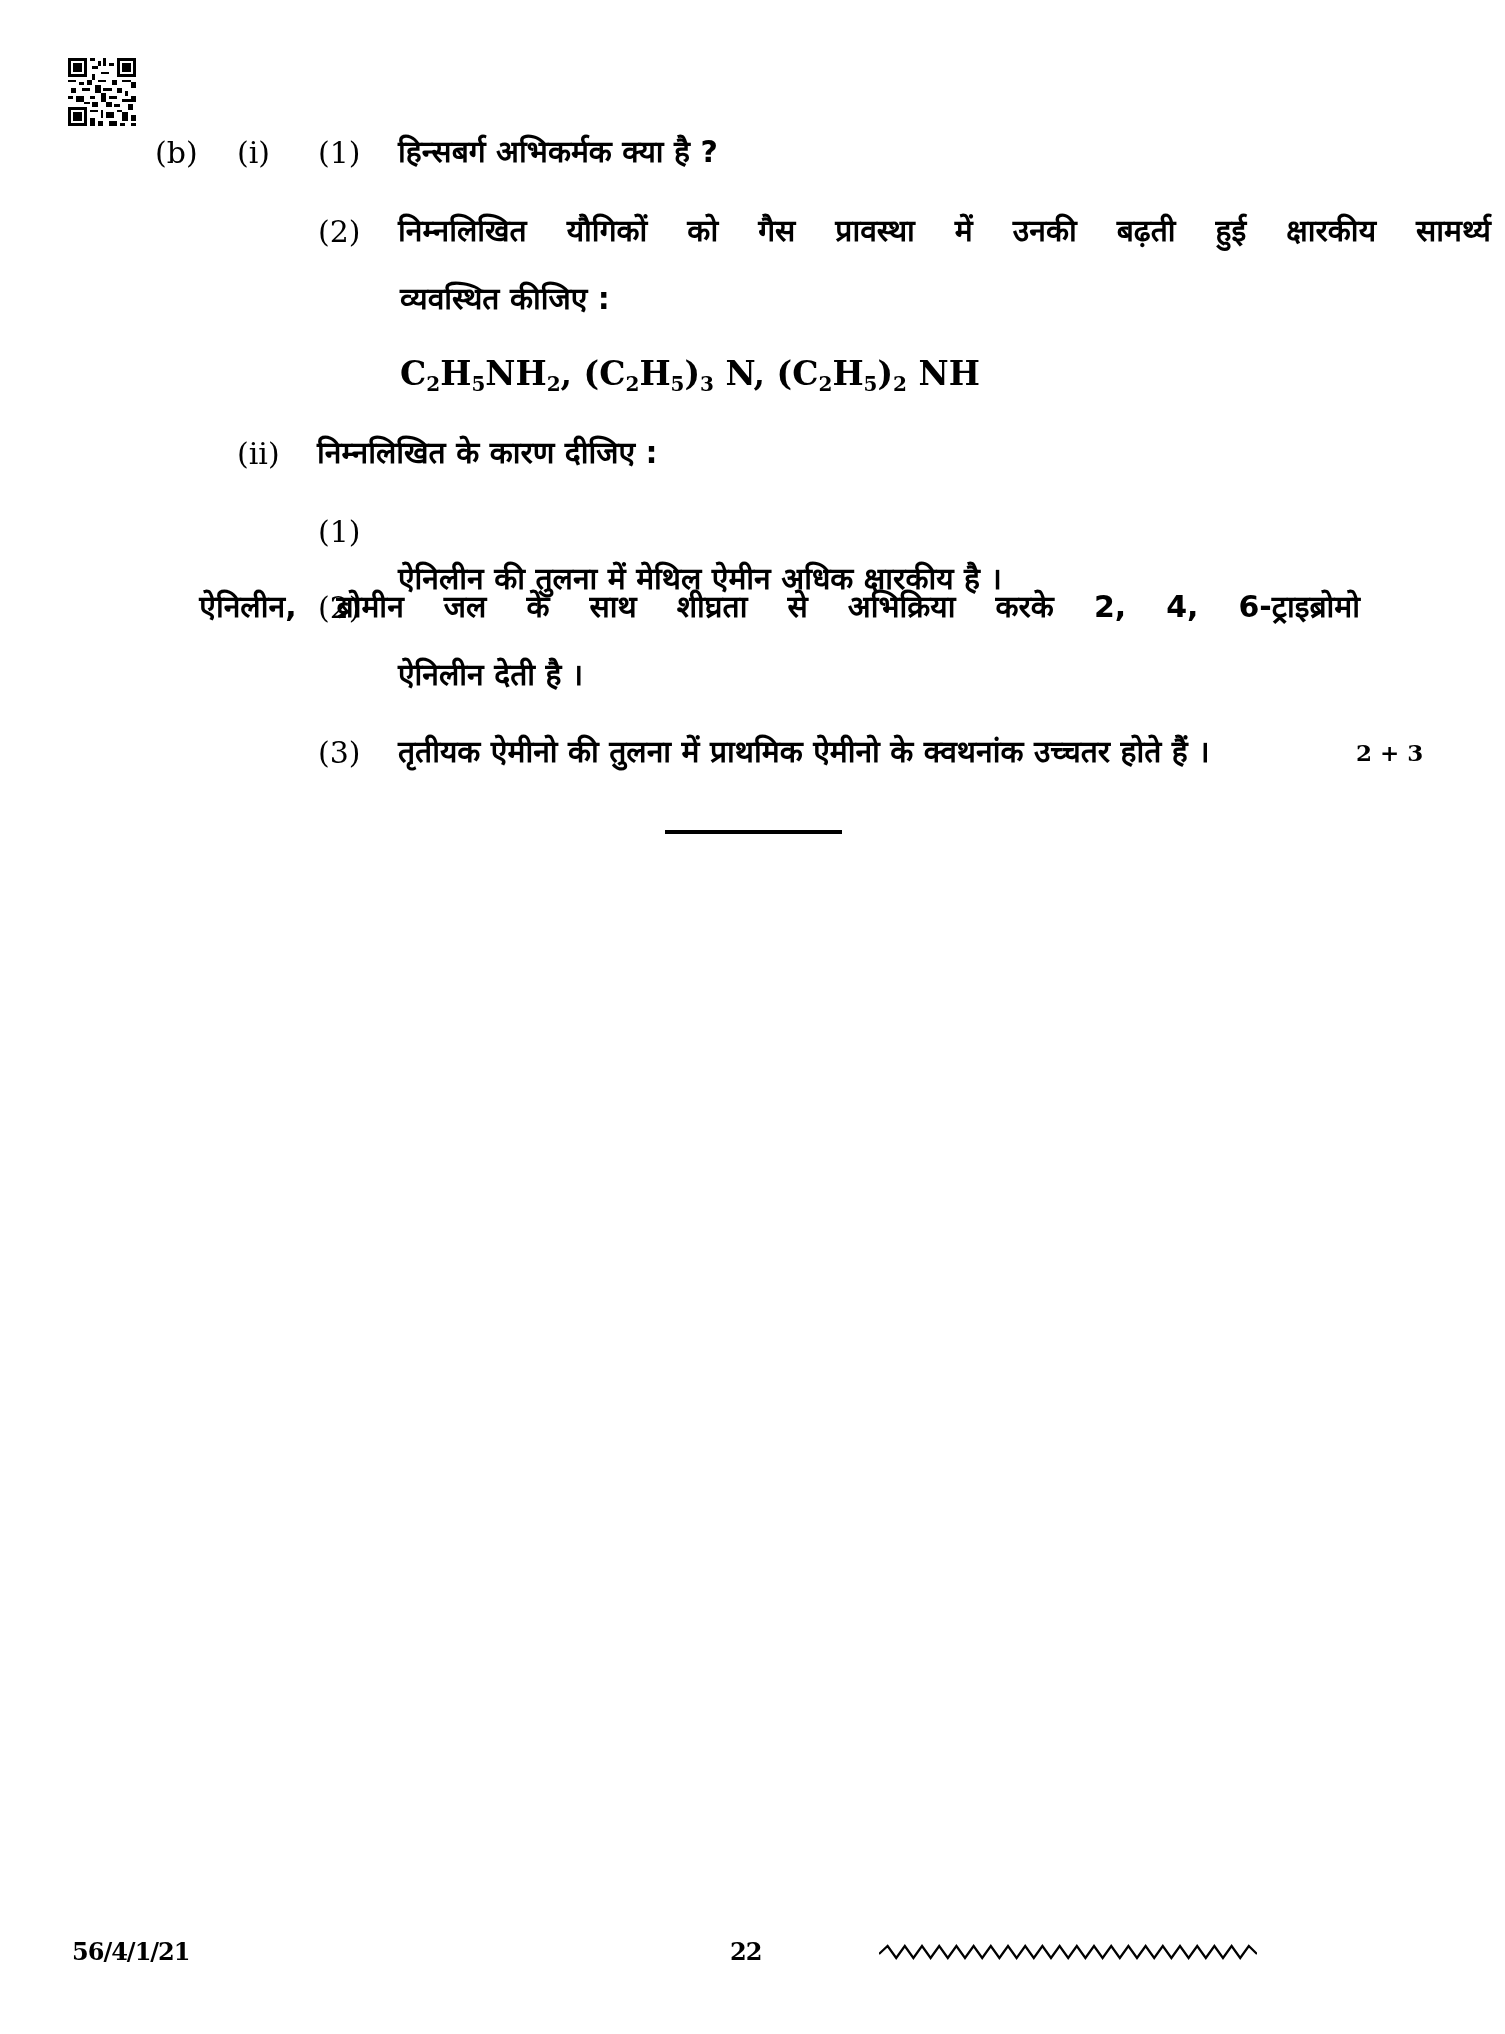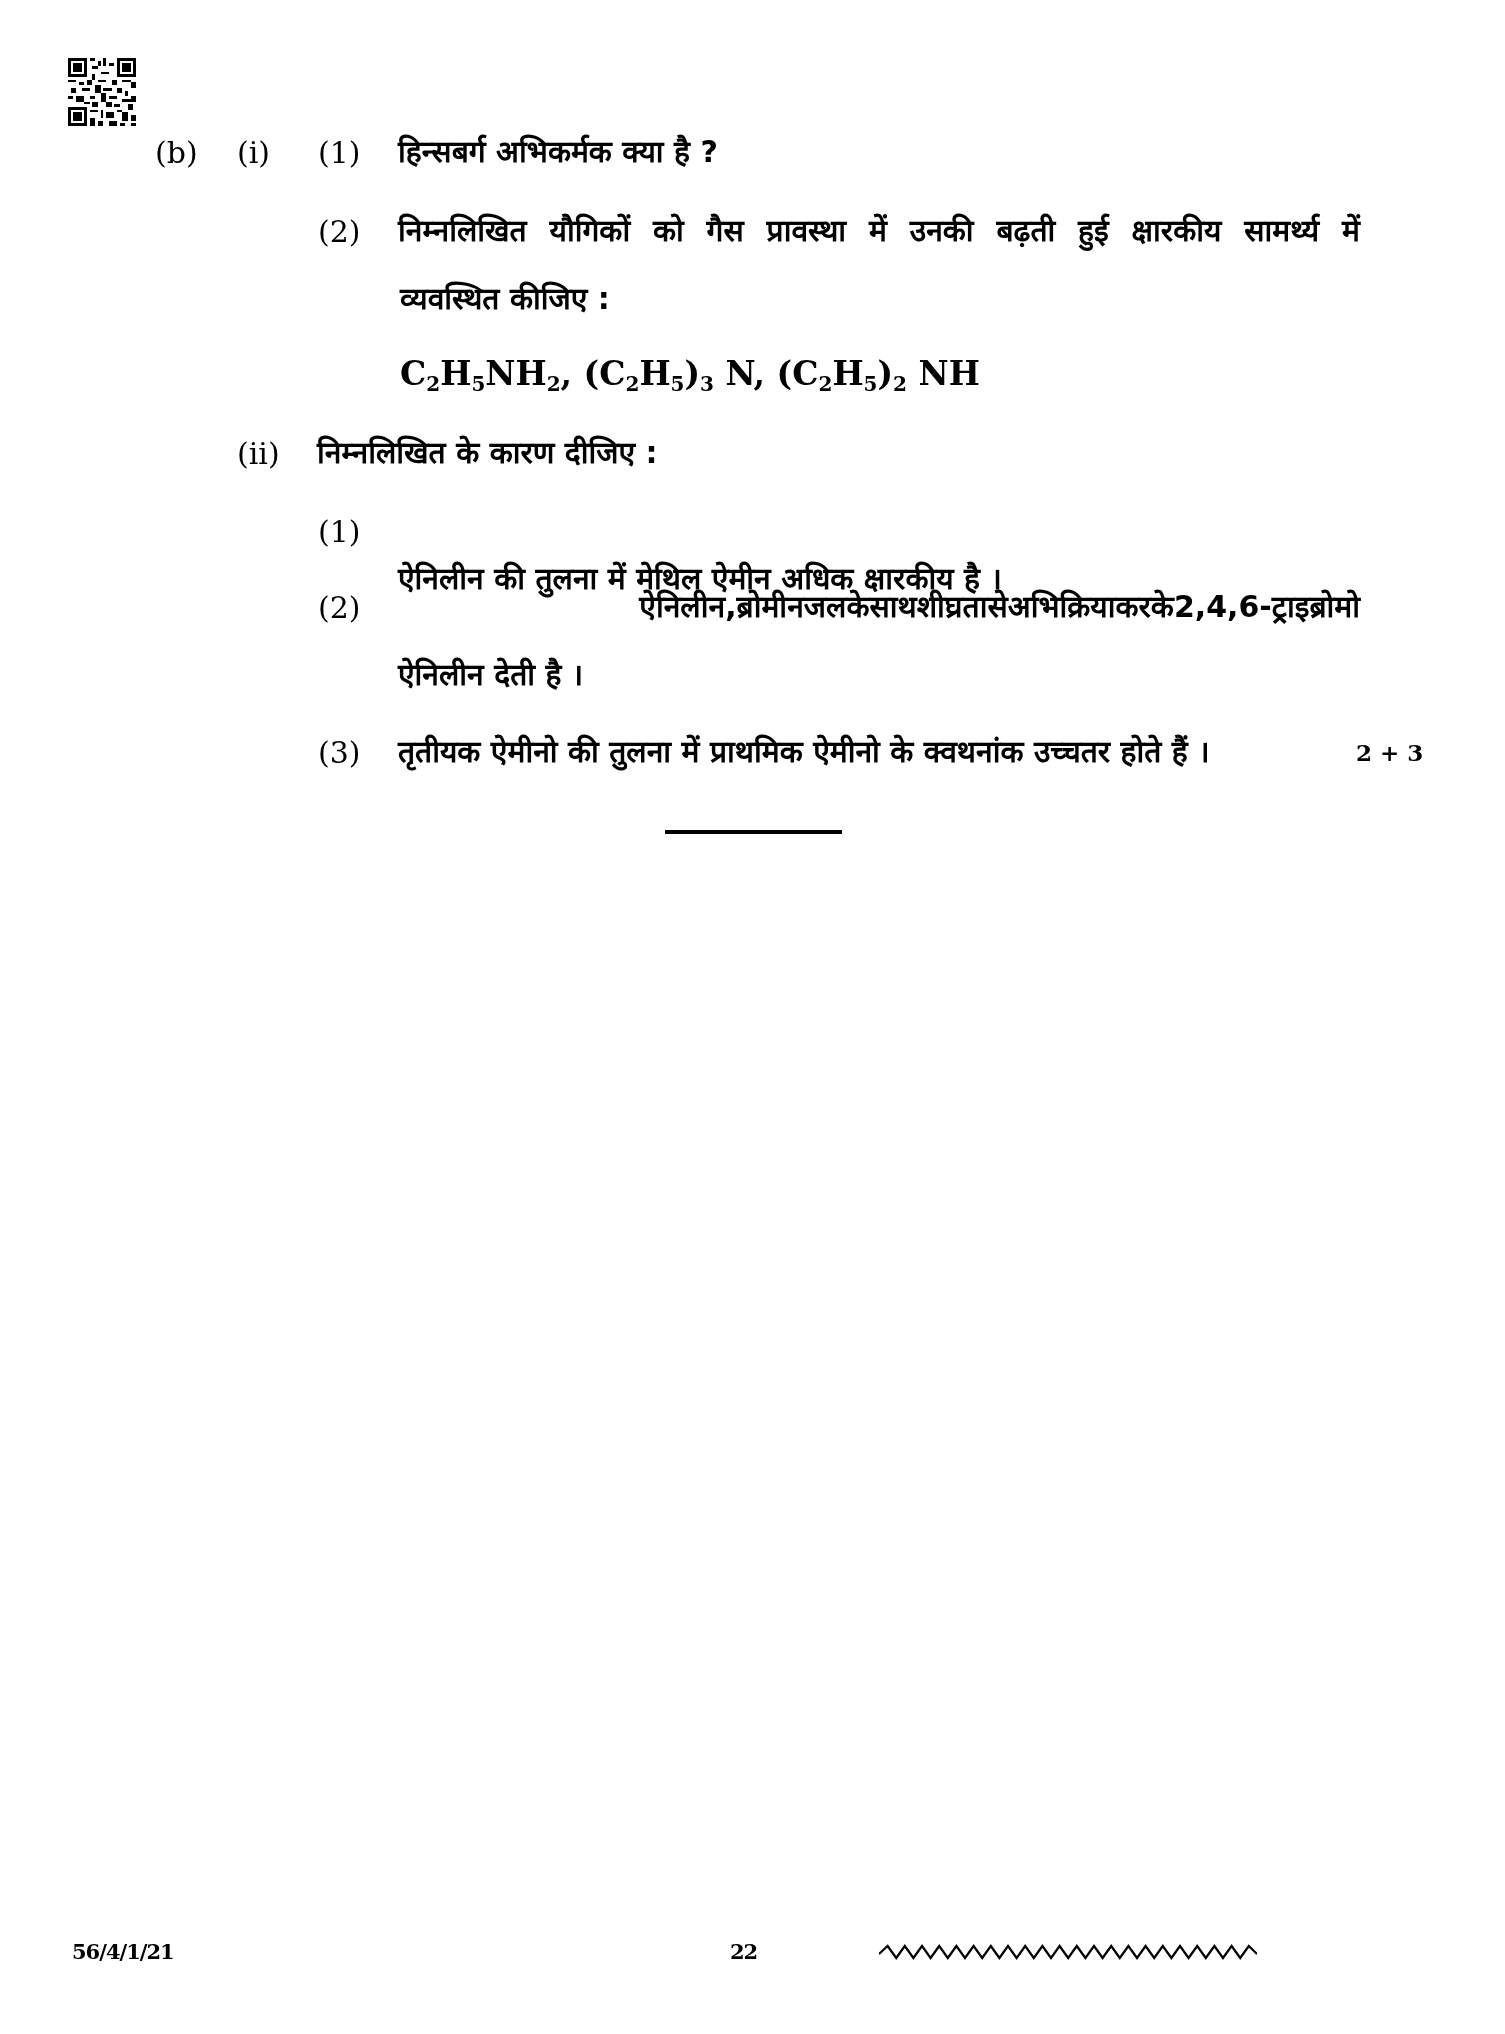--- a/index.html
+++ b/index.html
@@ -32,20 +32,21 @@
       font-family: "DejaVu Sans", sans-serif;
       font-size: 30px;
       font-weight: bold;
       line-height: 40px;
       transform-origin: left center;
     }
     .justify {
       display: flex;
       justify-content: space-between;
       white-space: nowrap;
+      gap: 40px;
     }
     .formula {
       font-family: "DejaVu Serif", serif;
       font-weight: bold;
       font-size: 33px;
       line-height: 44px;
     }
     .formula sub {
       font-size: 20px;
       vertical-align: -6px;
@@ -61,21 +62,21 @@
       position: absolute;
       left: 665px;
       top: 830px;
       width: 177px;
       height: 4px;
       background: #000000;
     }
     .footer-text {
       font-family: "DejaVu Serif", serif;
       font-weight: bold;
-      font-size: 21px;
+      font-size: 24px;
       line-height: 34px;
       letter-spacing: -1px;
     }
     .wave {
       position: absolute;
       left: 879px;
       top: 1942px;
       width: 378px;
       height: 20px;
     }

